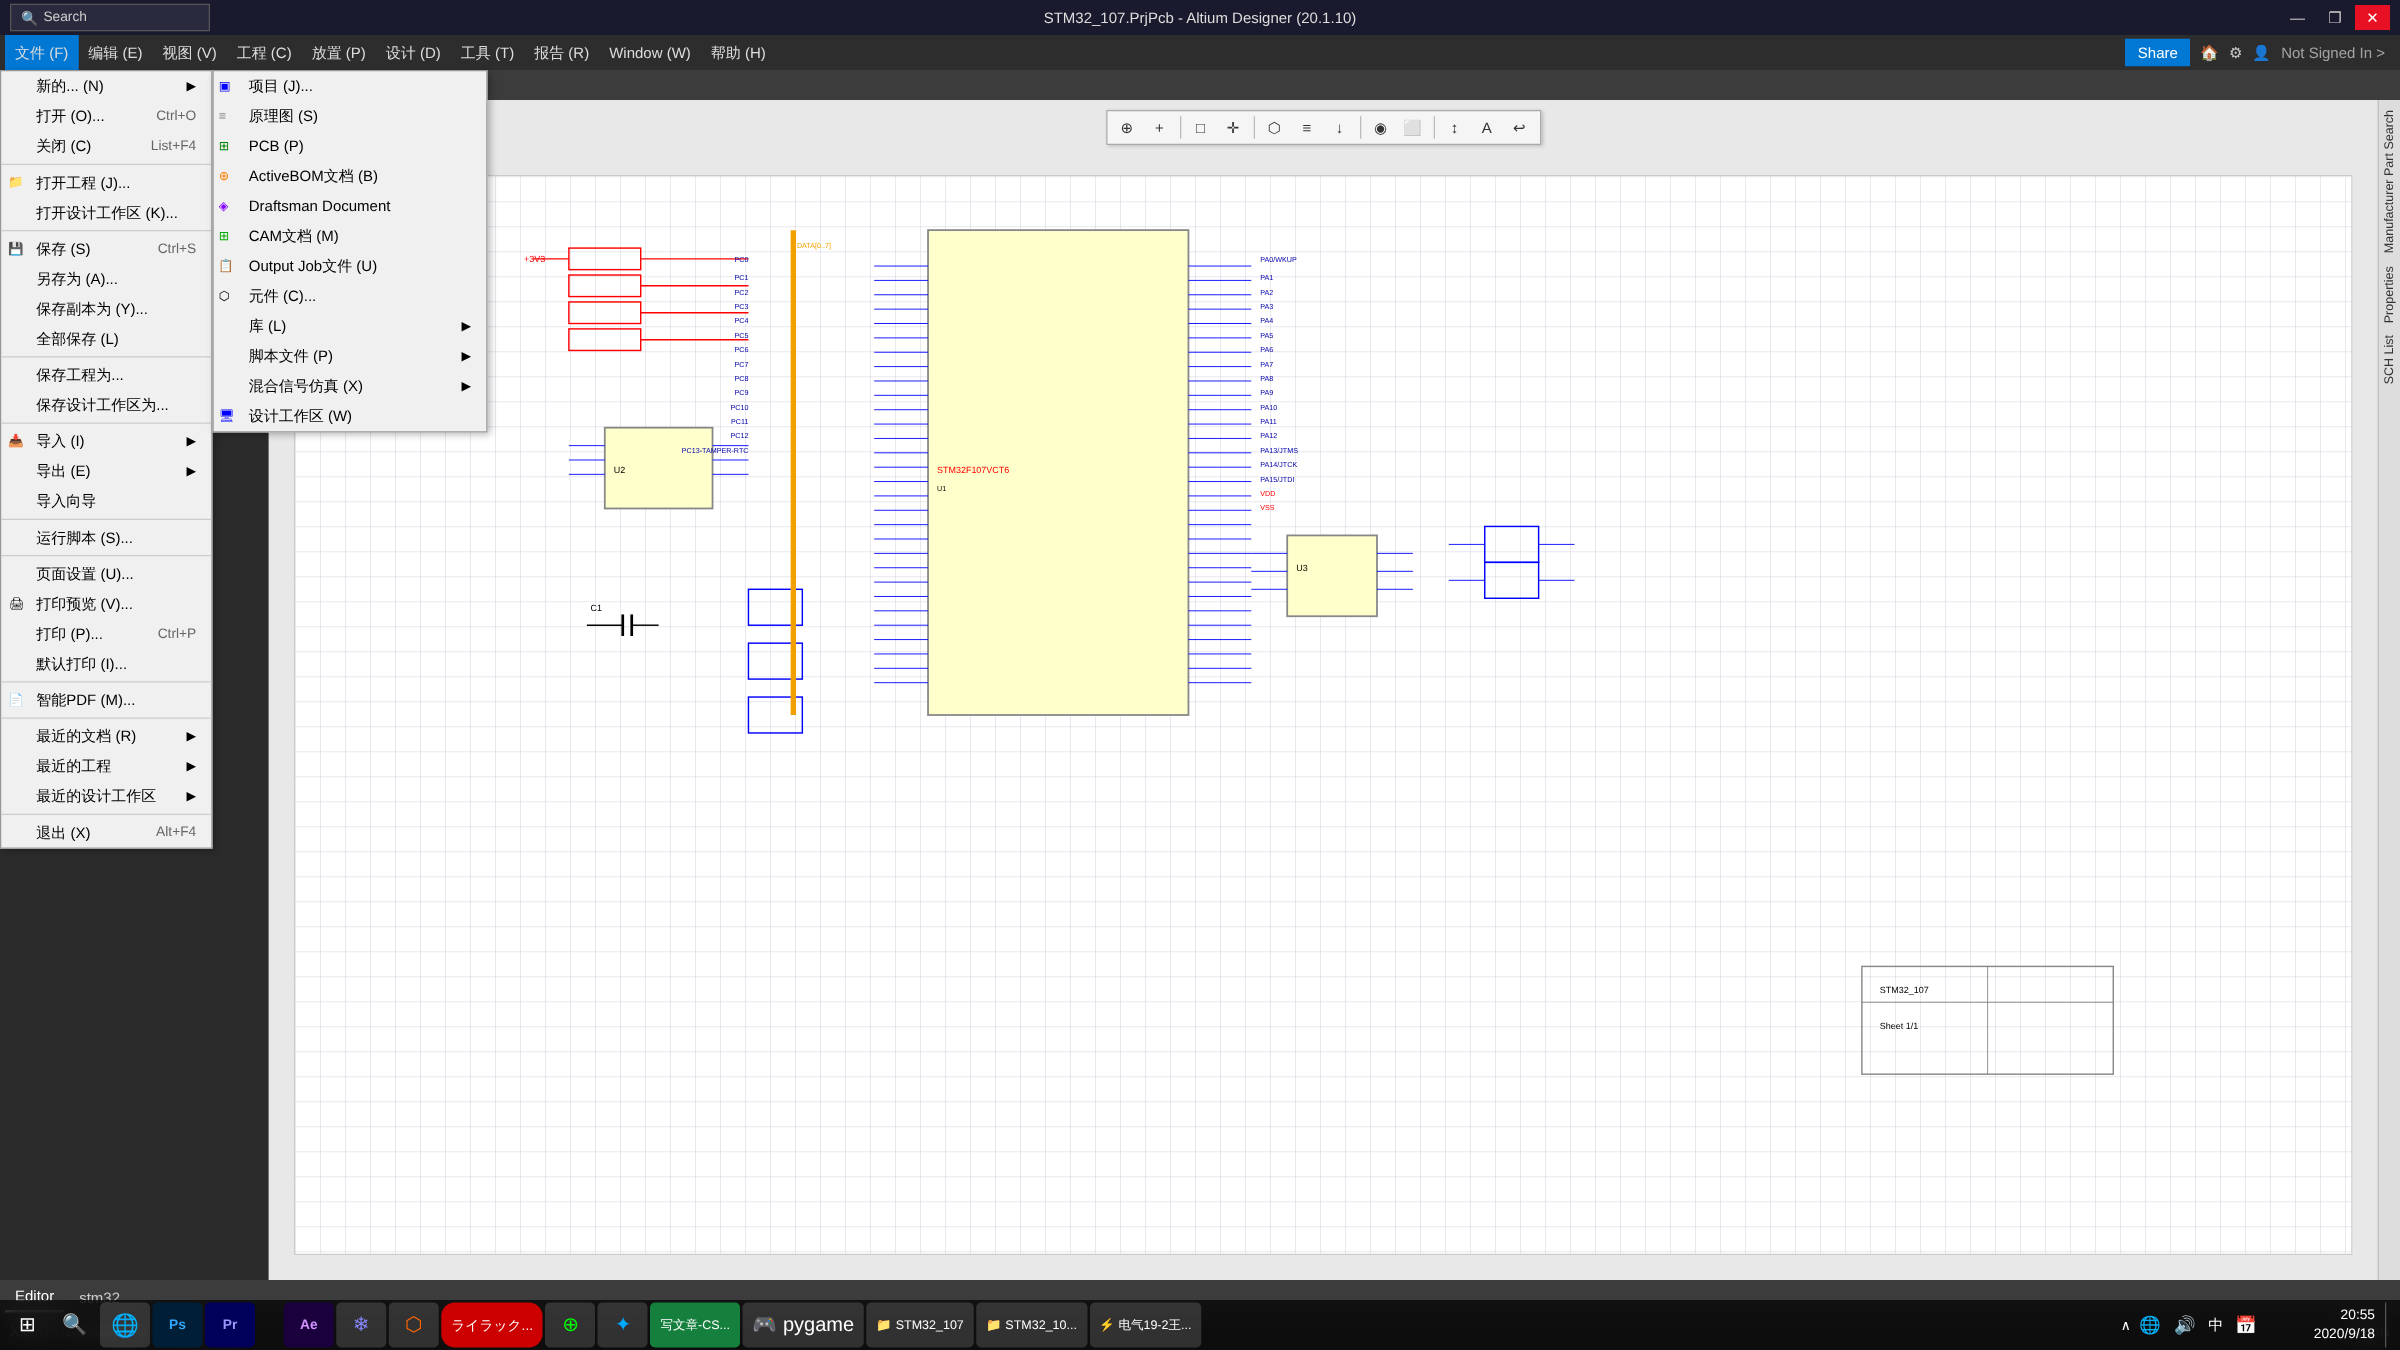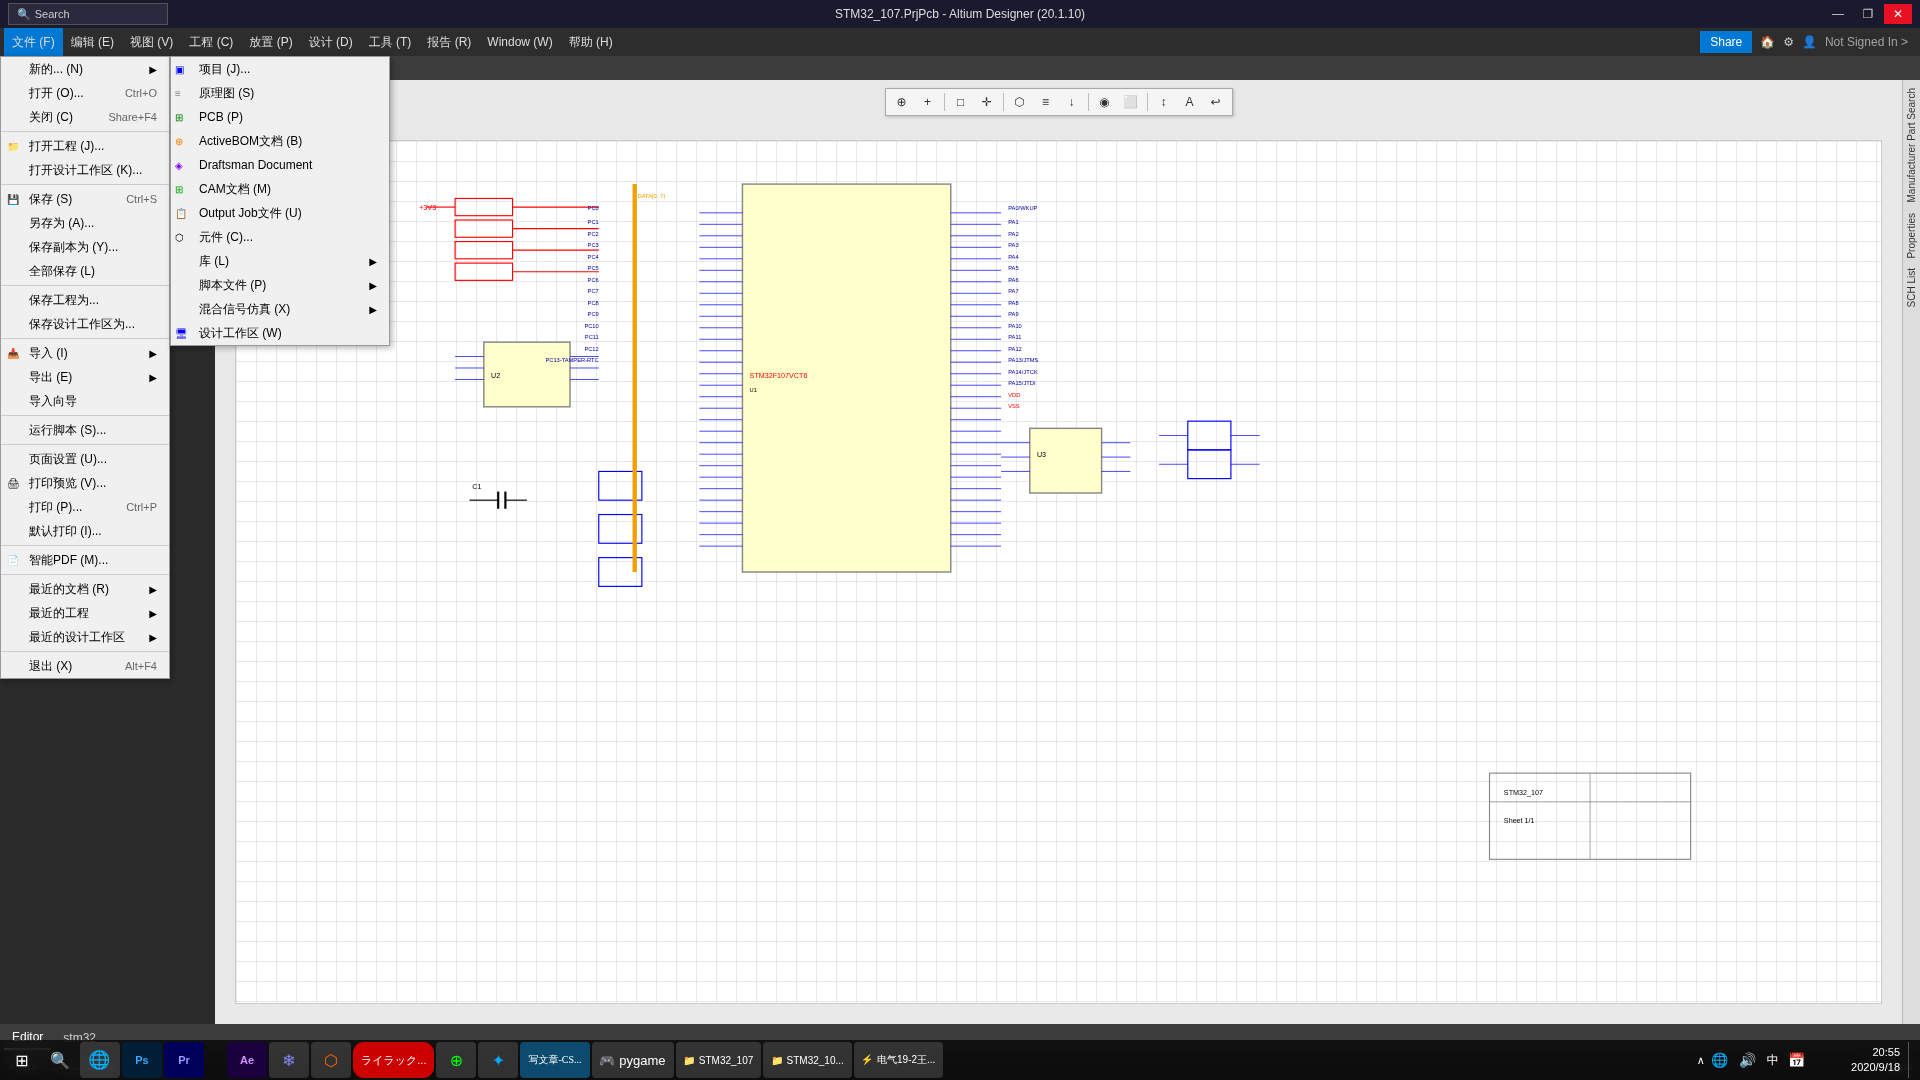--- a/index.html
+++ b/index.html
@@ -420,21 +420,21 @@
     <div class="dropdown-item">
       <span>新的... (N)</span>
       <span class="arrow">▶</span>
     </div>
     <div class="dropdown-item">
       <span>打开 (O)...</span>
       <span class="shortcut">Ctrl+O</span>
     </div>
     <div class="dropdown-item">
       <span>关闭 (C)</span>
-      <span class="shortcut">Share+F4</span>
+      <span class="shortcut">List+F4</span>
     </div>
     <div class="dropdown-separator"></div>
     <div class="dropdown-item">
       <span style="position:absolute;left:6px;font-size:10px;">📁</span>
       <span>打开工程 (J)...</span>
     </div>
     <div class="dropdown-item">
       <span>打开设计工作区 (K)...</span>
     </div>
     <div class="dropdown-separator"></div>
@@ -787,22 +787,22 @@
     <button class="taskbar-btn">🔍</button>
     <div class="taskbar-app" style="font-size:18px;">🌐</div>
     <div class="taskbar-app" style="background:#001e36;color:#31a8ff;font-size:11px;font-weight:bold;">Ps</div>
     <div class="taskbar-app" style="background:#00005b;color:#9999ff;font-size:11px;font-weight:bold;">Pr</div>
     <div class="taskbar-app" style="background:#1a003d;color:#d291ff;font-size:11px;font-weight:bold;margin-left:21px;">Ae</div>
     <div class="taskbar-app" style="font-size:16px;color:#88f;">❄</div>
     <div class="taskbar-app" style="font-size:16px;color:#f60;">⬡</div>
     <div class="taskbar-app" style="background:#c00;color:white;font-size:11px;border-radius:11px;">ライラック...</div>
     <div class="taskbar-app" style="font-size:16px;color:#0f0;">⊕</div>
     <div class="taskbar-app" style="font-size:16px;color:#0af;">✦</div>
-    <div class="taskbar-app" style="font-size:10px;background:#0c4a6e;font-family:Liberation Serif, serif;">写文章-CS...</div>
-    <div class="taskbar-app" style="font-size:13px;">🎮 pygame</div>
+    <div class="taskbar-app" style="font-size:10px;background:#15803d;">写文章-CS...</div>
+    <div class="taskbar-app" style="font-size:16px;">🎮 pygame</div>
     <div class="taskbar-app" style="font-size:10px;">📁 STM32_107</div>
     <div class="taskbar-app" style="font-size:10px;">📁 STM32_10...</div>
     <div class="taskbar-app" style="font-size:10px;">⚡ 电气19-2王...</div>
   </div>
   <div class="taskbar-right">
     <span style="color:white;cursor:pointer;font-size:11px;">∧</span>
     <span class="taskbar-sys-icon">🌐</span>
     <span class="taskbar-sys-icon">🔊</span>
     <span class="taskbar-sys-icon" style="font-size:12px;">中</span>
     <span class="taskbar-sys-icon">📅</span>

